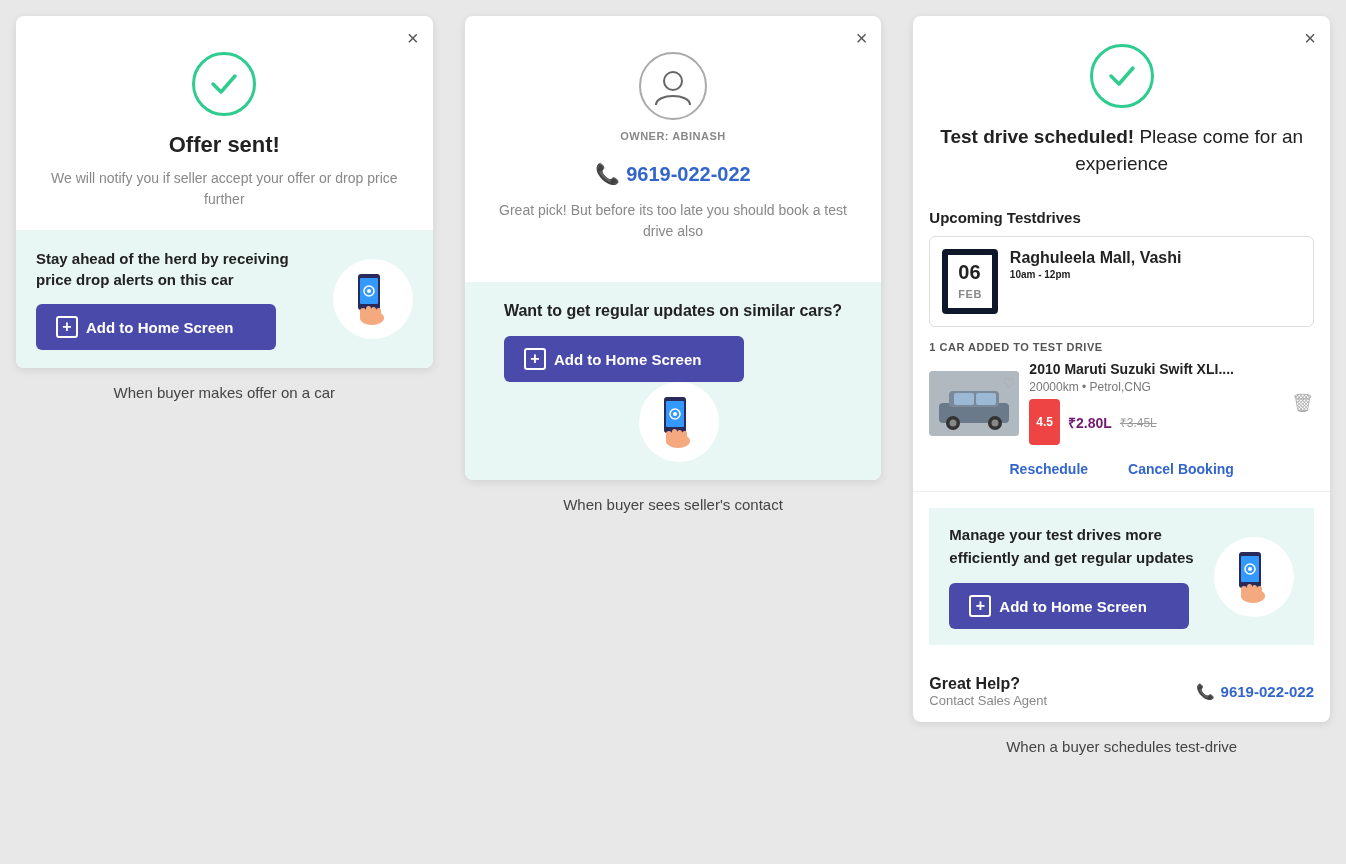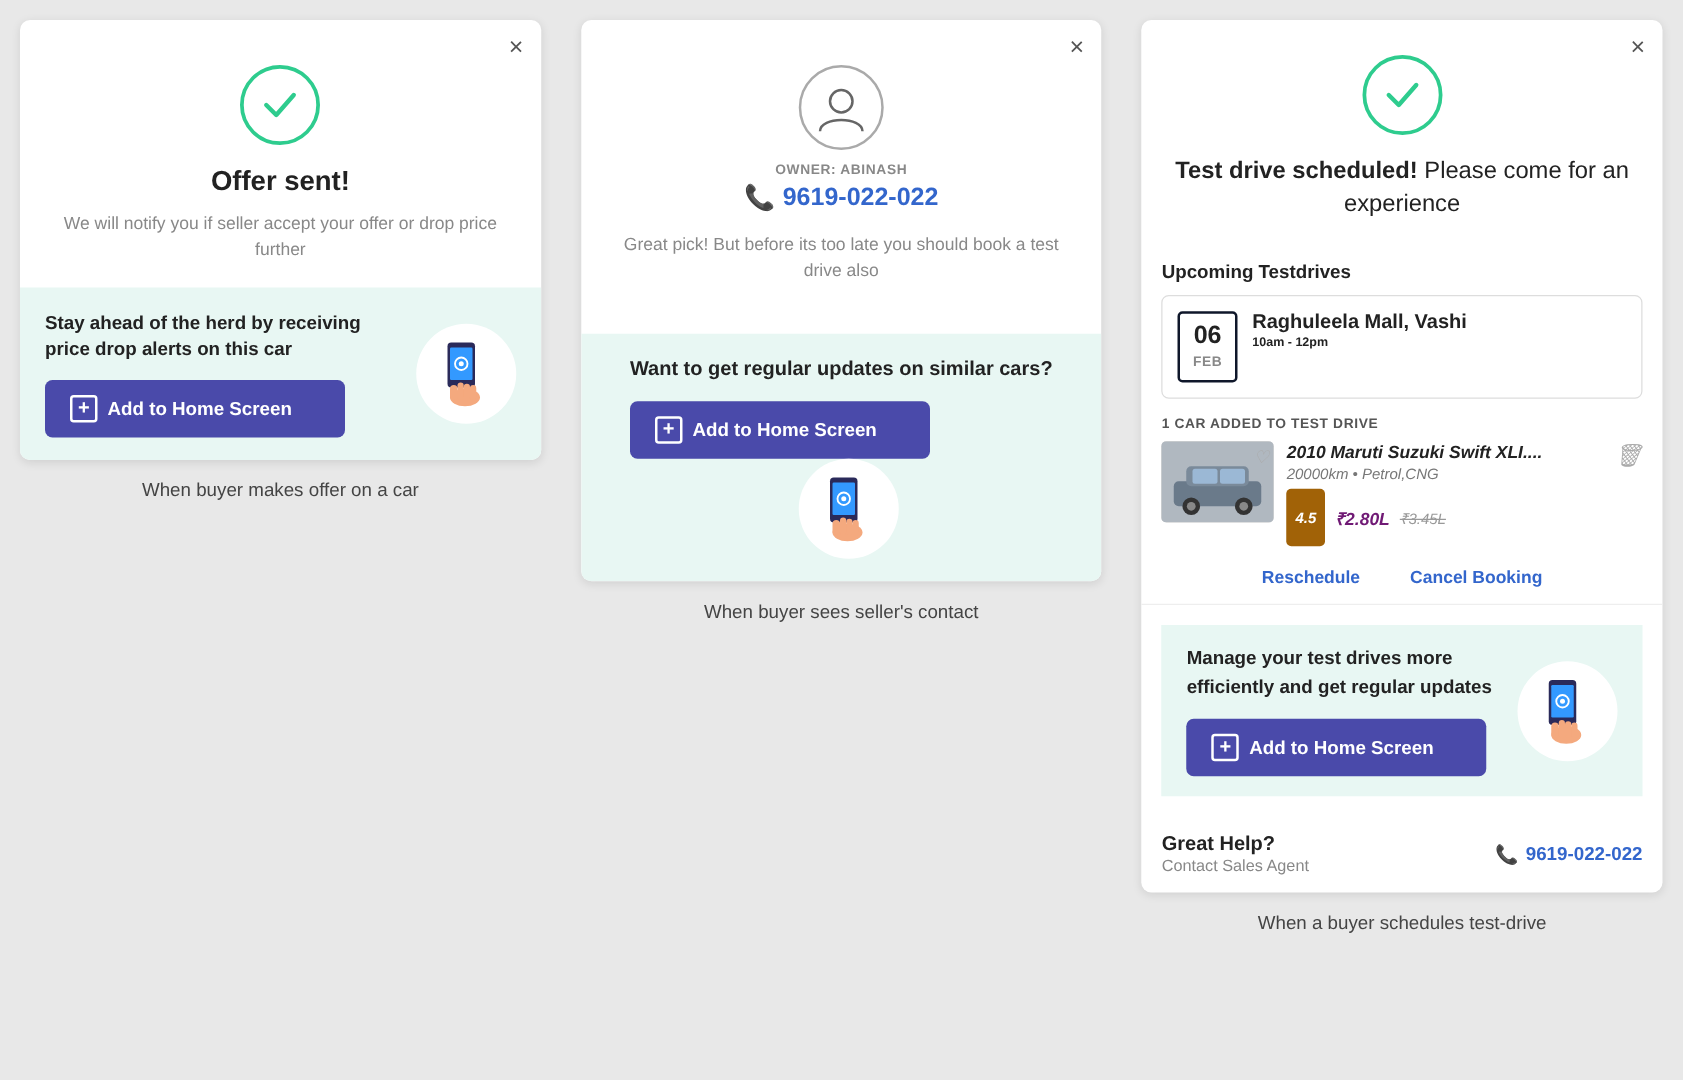--- a/index.html
+++ b/index.html
@@ -146,21 +146,21 @@
       display: flex;
       align-items: center;
       justify-content: center;
       margin: 0 auto 10px;
     }
     .owner-label {
       font-size: 11px;
       color: #888;
       font-weight: 600;
       letter-spacing: 0.5px;
-      margin-bottom: 4px;
+      margin-bottom: 20px;
     }
     .owner-phone {
       color: #3366cc;
       font-size: 20px;
       font-weight: 700;
       margin-bottom: 14px;
       display: flex;
       align-items: center;
       justify-content: center;
       gap: 6px;
@@ -216,24 +216,23 @@
       border-radius: 6px;
       margin: 0 16px 14px;
       padding: 12px;
     }
     .drive-info {
       display: flex;
       gap: 12px;
       align-items: flex-start;
     }
     .date-box {
-      border: 2px solid #0f172a;
+      border: 6px solid #0f172a;
       border-radius: 4px;
       padding: 6px 10px;
-      text-align: center;
       min-width: 46px;
       flex-shrink: 0;
     }
     .date-num {
       font-size: 20px;
       font-weight: 700;
       color: #222;
       display: block;
     }
     .date-month {
@@ -262,25 +261,24 @@
     .car-added-label {
       font-size: 11px;
       font-weight: 700;
       letter-spacing: 0.5px;
       color: #555;
       padding: 0 16px;
       margin-bottom: 8px;
     }
     .car-row {
       display: flex;
-      align-items: flex-start;
+      align-items: center;
       padding: 0 16px;
       margin-bottom: 6px;
       gap: 10px;
-      font-style: italic;
     }
     .car-img-box {
       width: 90px;
       height: 65px;
       background: #ccc;
       border-radius: 4px;
       overflow: hidden;
       flex-shrink: 0;
       position: relative;
     }
@@ -305,21 +303,21 @@
       color: #777;
       margin-bottom: 5px;
     }
     .car-badges {
       display: flex;
       align-items: center;
       gap: 8px;
       flex-wrap: wrap;
     }
     .rating-badge {
-      background: #a16207;
+      background: #ef4444;
       color: #fff;
       font-size: 12px;
       font-weight: 700;
       padding: 16px 7px;
       border-radius: 4px;
     }
     .price-new {
       font-size: 14px;
       font-weight: 700;
       color: #701a75;

